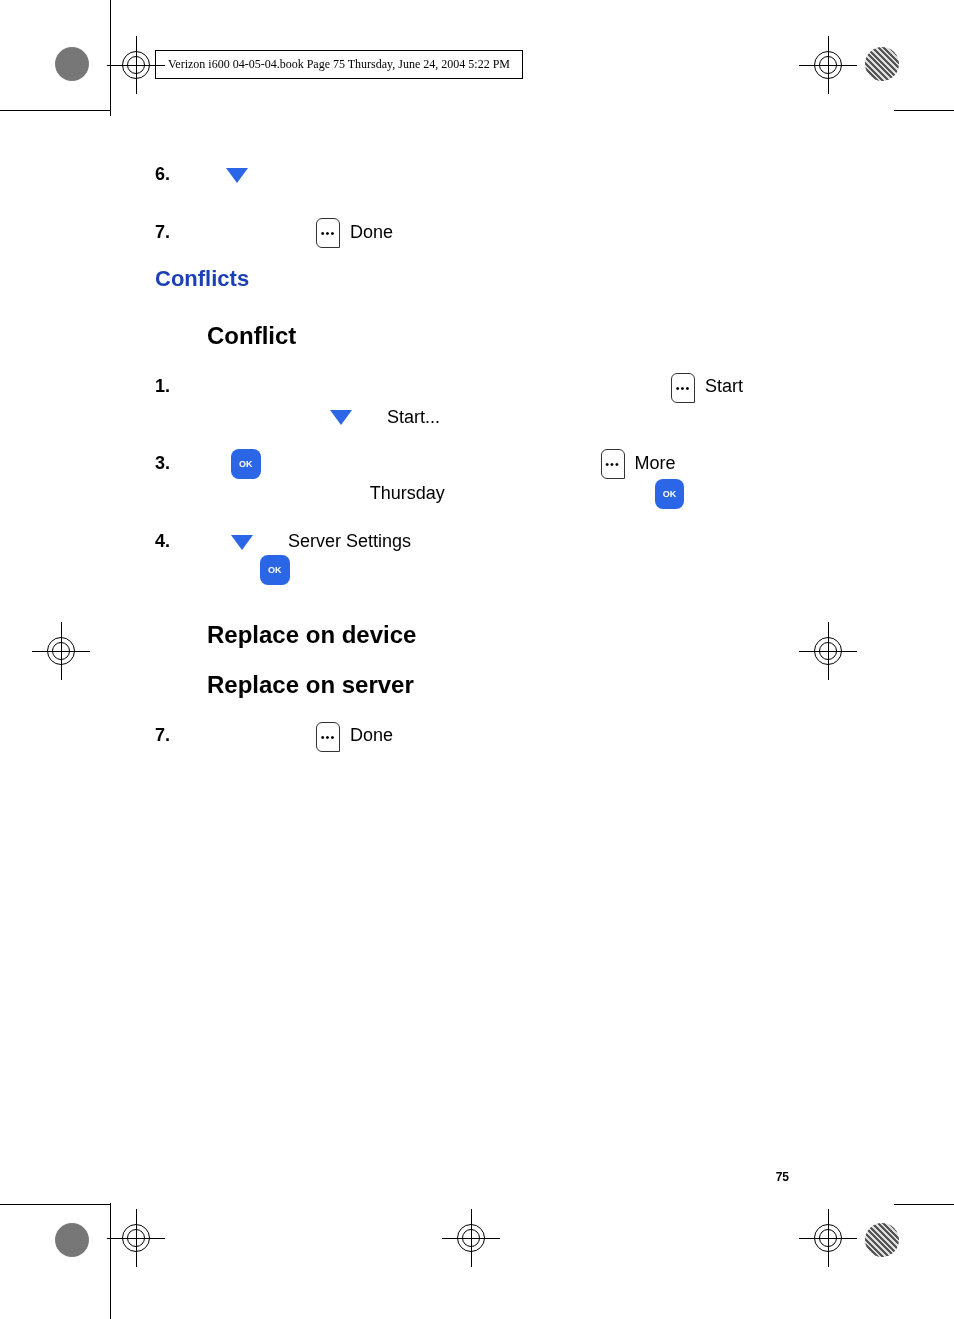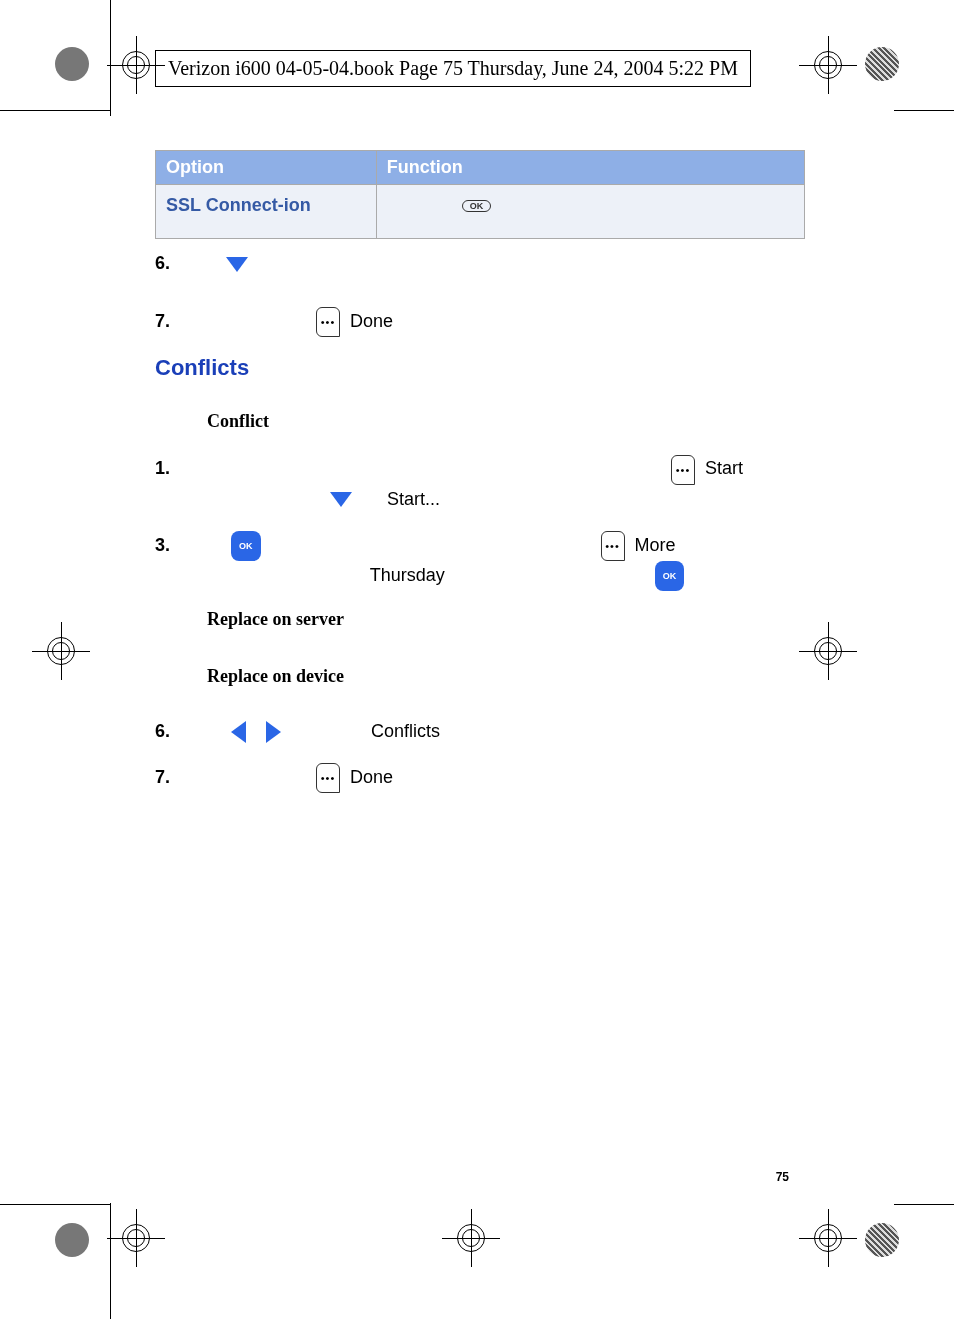--- a/index.html
+++ b/index.html
@@ -14,35 +14,35 @@
   .crop-line-h { position:absolute; height:1px; background:#000; }
   .crop-line-v { position:absolute; width:1px; background:#000; }
   .circle-gray { width:34px; height:34px; border-radius:50%; background:#777; display:inline-block; }
   .circle-pattern { width:34px; height:34px; border-radius:50%; background: repeating-linear-gradient(45deg,#555,#555 2px,#ddd 2px,#ddd 4px); display:inline-block; }
   .reg-mark { position:absolute; width:42px; height:42px; }
   .reg-mark::before { content:""; position:absolute; left:50%; top:-8px; width:1px; height:58px; background:#000; }
   .reg-mark::after  { content:""; position:absolute; top:50%; left:-8px; height:1px; width:58px; background:#000; }
   .reg-mark .c1 { position:absolute; left:50%; top:50%; width:26px; height:26px; border:1px solid #000; border-radius:50%; transform:translate(-50%,-50%); }
   .reg-mark .c2 { position:absolute; left:50%; top:50%; width:16px; height:16px; border:1px solid #000; border-radius:50%; transform:translate(-50%,-50%); }
 
-  .header-box { position:absolute; left:155px; top:50px; border:1px solid #000; padding:6px 12px; font-family: "Times New Roman", serif; font-size:20px; }
+  .header-box { position:absolute; left:155px; top:50px; border:1px solid #000; padding:6px 12px; font-family: "Times New Roman", serif; font-size:12px; }
 
   .content { position:absolute; left:155px; top:150px; width:650px; }
 
   table.opt { border-collapse: collapse; width:100%; font-size:18px; }
   table.opt th { background:#8eafe6; color:#fff; text-align:left; padding:6px 10px; font-weight:bold; }
   table.opt td { background:#edf1f8; color:#355aa5; padding:10px 10px 22px 10px; font-weight:bold; vertical-align:top; }
   table.opt th, table.opt td { border:1px solid #aaa; }
   table.opt th:first-child, table.opt td:first-child { width:34%; }
 
   .step { font-size:18px; margin:10px 0 4px 0; line-height:28px; }
   .step .num { font-weight:bold; display:inline-block; width:26px; }
   .bold { font-weight:normal; }
   .section-title { color:#1a3fb8; font-weight:bold; font-size:22px; margin:10px 0 30px 0; }
-  .sub { margin-left:52px; font-size:18px; font-weight:bold; margin-top:30px; margin-bottom:22px;font-family:Liberation Serif, serif; }
+  .sub { margin-left:52px; font-size:24px; font-weight:bold; margin-top:30px; margin-bottom:22px; }
 
   .ok-badge { display:inline-block; background:#2a66e6; color:#fff; font-size:9px; font-weight:bold; padding:1px 8px; border-radius:8px; vertical-align:middle; }
   .ok-outline { display:inline-block; border:1px solid #333; color:#333; font-size:9px; font-weight:bold; padding:0px 7px; border-radius:8px; vertical-align:middle; }
 
   .tri-down {
     display:inline-block;
     width:0; height:0;
     border-left:11px solid transparent;
     border-right:11px solid transparent;
     border-top:15px solid #2a66e6;
@@ -120,35 +120,20 @@
   </div>
 <div class="reg-mark" style="right:105px; bottom:60px;">
     <span class="c1"></span>
     <span class="c2"></span>
   </div>
 
 <div class="header-box">Verizon i600 04-05-04.book  Page 75  Thursday, June 24, 2004  5:22 PM</div>
 
 <div class="content">
 
-  <table class="opt">
-    <tbody>
-        <tr>
-      <th>Option</th>
-      <th>Function</th>
-    </tr>
-    <tr>
-      <td>SSL Connect-ion</td>
-      <td style="text-align:left;">
-        &nbsp;&nbsp;&nbsp;&nbsp;&nbsp;&nbsp;&nbsp;&nbsp;&nbsp;&nbsp;&nbsp;&nbsp;&nbsp;&nbsp;
-        <span class="ok-outline">OK</span>
-      </td>
-    </tr>
-  </tbody>
-    </table>
 
   <div class="step row">
     <span class="num">6.</span>
     &nbsp;&nbsp;&nbsp;&nbsp;&nbsp;&nbsp;&nbsp;
     <span class="tri-down"></span>
   </div>
 
   <div class="step row" style="margin-top:30px;">
     <span class="num">7.</span>
     &nbsp;&nbsp;&nbsp;&nbsp;&nbsp;&nbsp;&nbsp;&nbsp;&nbsp;&nbsp;&nbsp;&nbsp;&nbsp;&nbsp;&nbsp;&nbsp;&nbsp;&nbsp;&nbsp;&nbsp;&nbsp;&nbsp;&nbsp;&nbsp;&nbsp;
@@ -180,34 +165,35 @@
     <span style="display:inline-block; width:330px;"></span>
     <span class="soft-key"><span class="dots">•••</span></span>
     &nbsp;<span class="bold">More</span>
     <br>
     <span style="display:inline-block; width:210px;"></span>
     <span class="bold">Thursday</span>
     <span style="display:inline-block; width:200px;"></span>
     <span class="ok-badge">OK</span>
   </div>
 
-
-
+  <div class="step row">
+    <span class="num">4.</span>
+    &nbsp;&nbsp;&nbsp;&nbsp;&nbsp;&nbsp;&nbsp;&nbsp;
+    <span class="tri-down"></span>
+    &nbsp;&nbsp;&nbsp;&nbsp;&nbsp;
+    <span class="bold">Server Settings</span>
+    <br>
+    <span style="display:inline-block; width:100px;"></span>
+    <span class="ok-badge">OK</span>
+  </div>
+
+
+  <div class="sub" style="margin-top:36px;">Replace on device</div>
   <div class="sub" style="margin-top:14px;">Replace on server</div>
-  <div class="sub" style="margin-top:36px;">Replace on device</div>
-
-  <div class="step row" style="margin-top:30px;">
-    <span class="num">6.</span>
-    &nbsp;&nbsp;&nbsp;&nbsp;&nbsp;&nbsp;&nbsp;&nbsp;
-    <span class="tri-left"></span>
-    &nbsp;&nbsp;
-    <span class="tri-right"></span>
-    &nbsp;&nbsp;&nbsp;&nbsp;&nbsp;&nbsp;&nbsp;&nbsp;&nbsp;&nbsp;&nbsp;&nbsp;&nbsp;&nbsp;&nbsp;&nbsp;
-    <span class="bold">Conflicts</span>
-  </div>
+
 
   <div class="step row">
     <span class="num">7.</span>
     &nbsp;&nbsp;&nbsp;&nbsp;&nbsp;&nbsp;&nbsp;&nbsp;&nbsp;&nbsp;&nbsp;&nbsp;&nbsp;&nbsp;&nbsp;&nbsp;&nbsp;&nbsp;&nbsp;&nbsp;&nbsp;&nbsp;&nbsp;&nbsp;&nbsp;
     <span class="soft-key"><span class="dots">•••</span></span>
     &nbsp;<span class="bold">Done</span>
   </div>
 
 </div>
 

